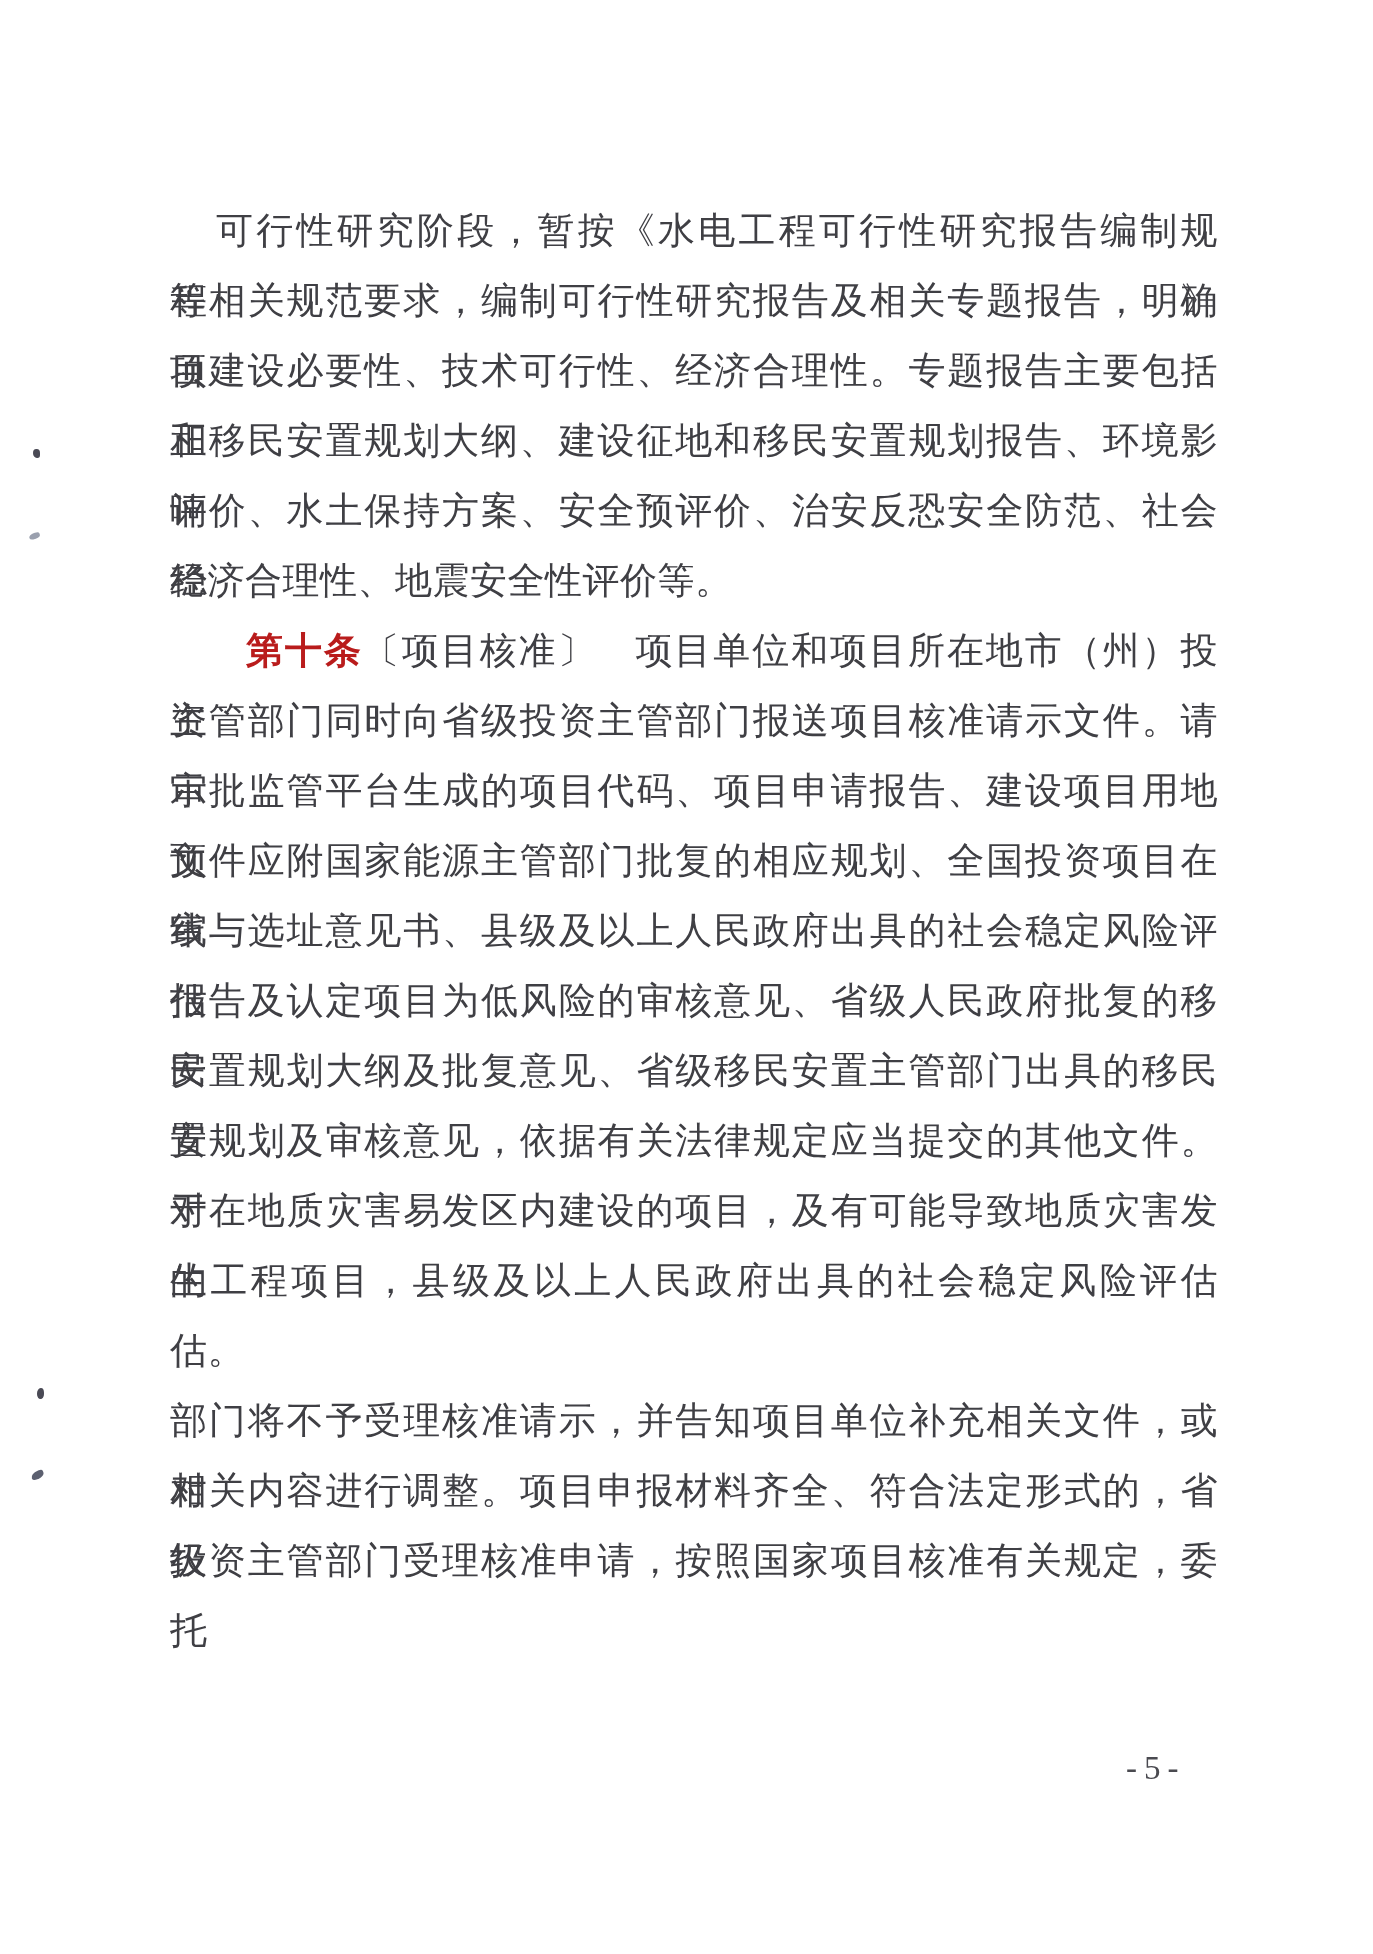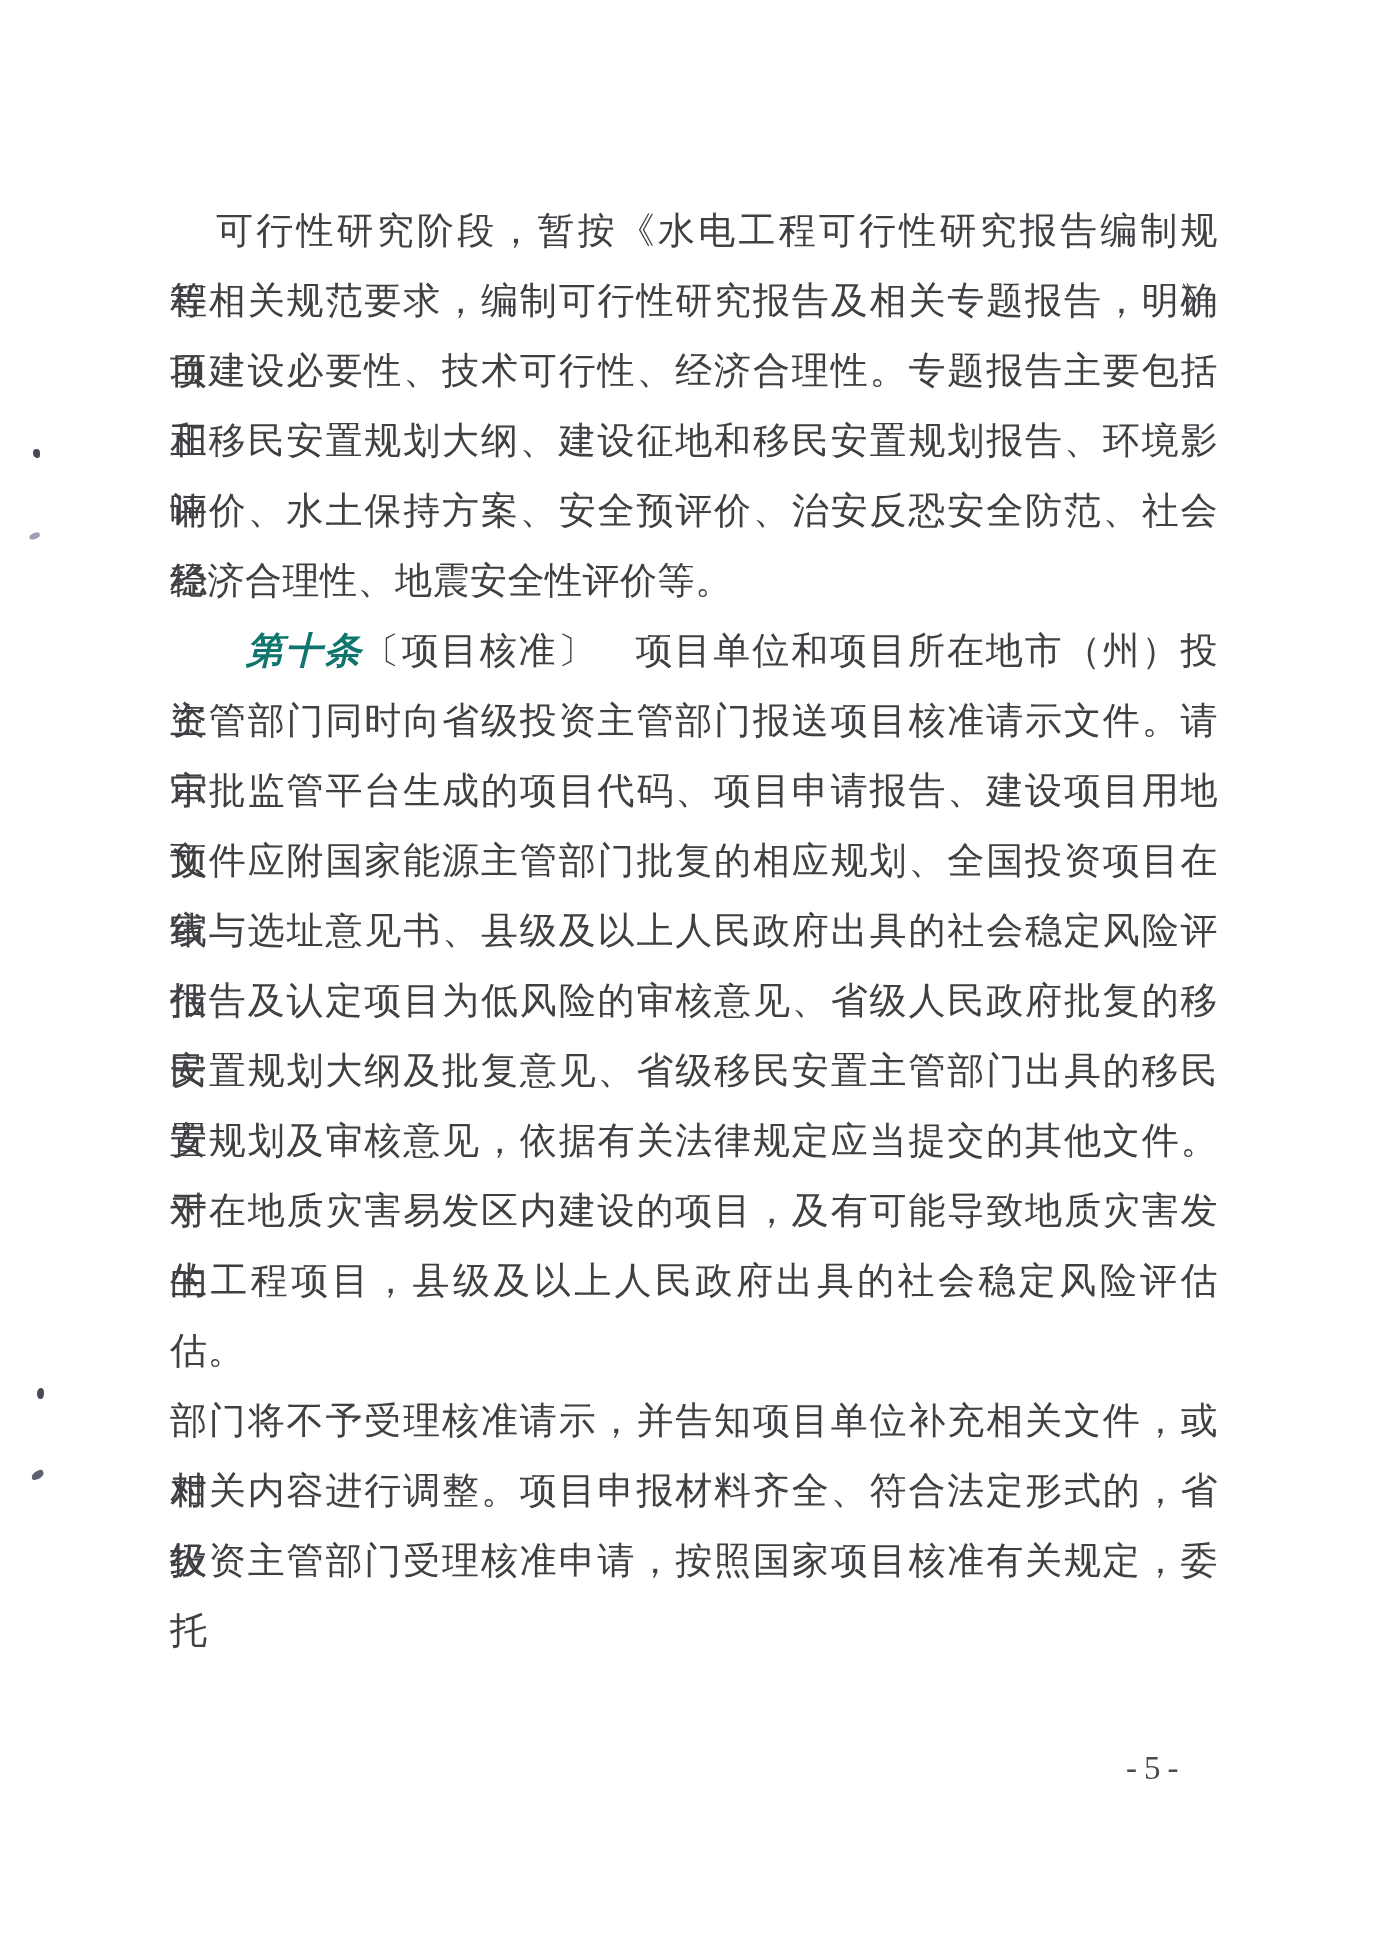--- a/index.html
+++ b/index.html
@@ -32,22 +32,21 @@
     letter-spacing: 0.5px;
   }
   .line.no-justify {
     text-align: left;
     text-align-last: left;
   }
   .line.indent-1 { text-indent: 46px; }
   .line.indent-2 { text-indent: 76px; }
   .line .b {
     font-weight: 700;
-    color: #0f766e;
-    font-style: italic;
+    color: #b91c1c;
   }
   .page-number {
     position: absolute;
     left: 1126px;
     top: 1750px;
     font-size: 33px;
     color: #4a4a50;
     letter-spacing: 7px;
     white-space: nowrap;
   }

